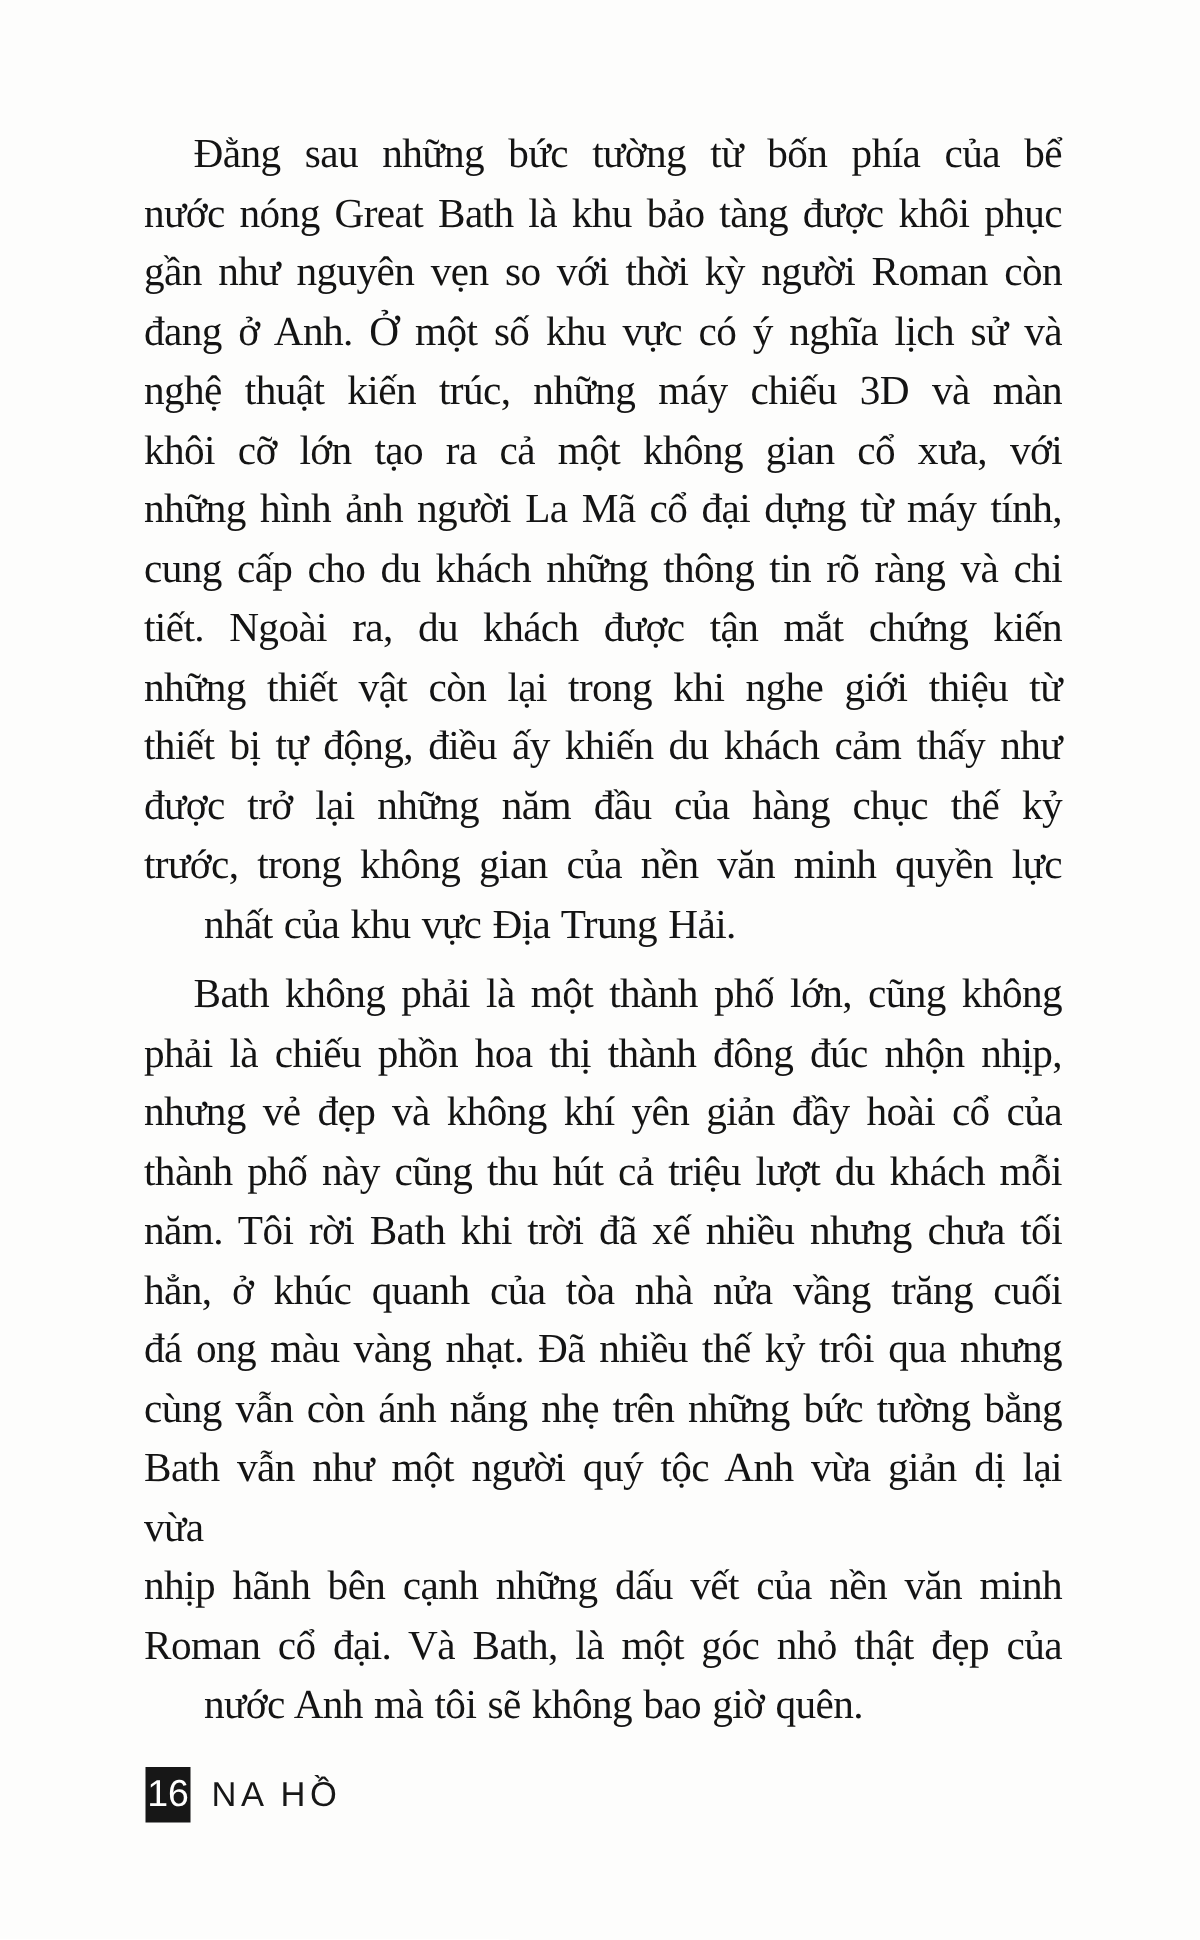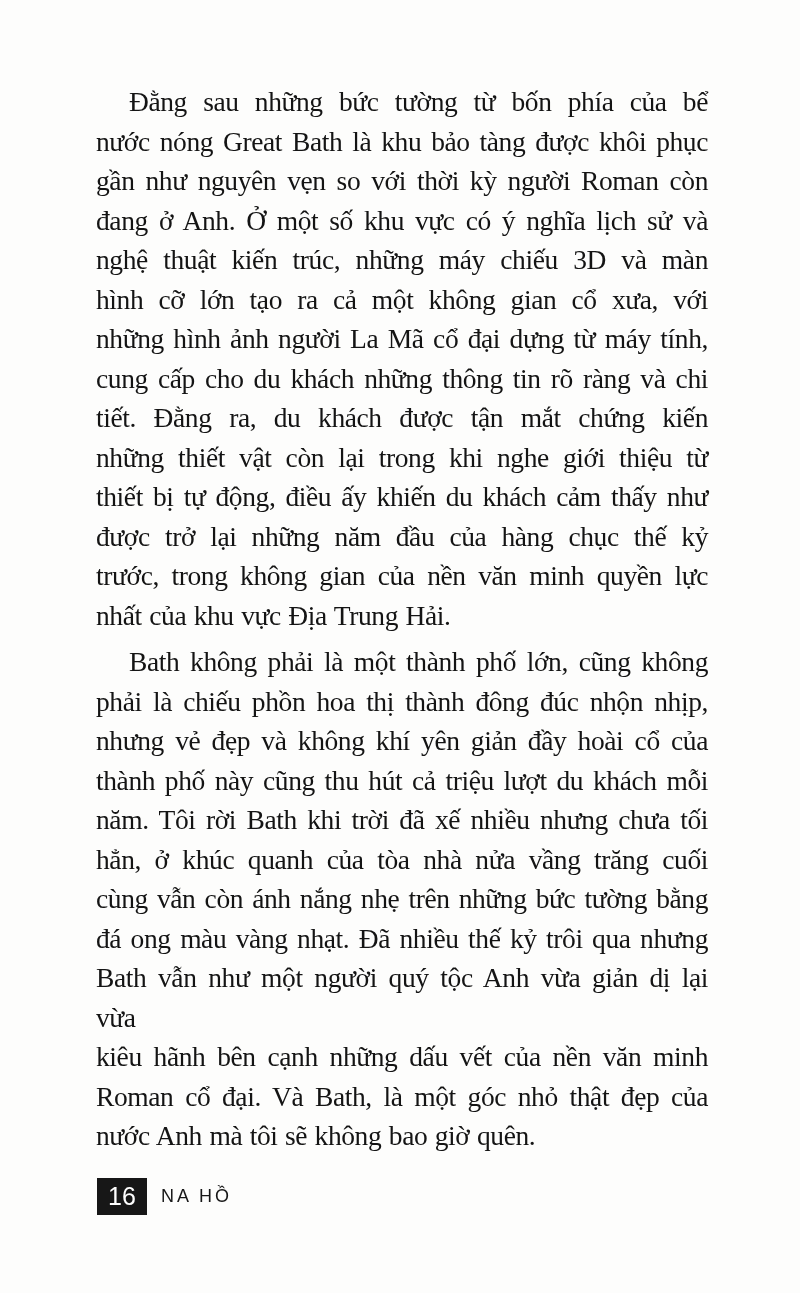--- a/index.html
+++ b/index.html
@@ -27,81 +27,81 @@
     word-spacing: 1px;
   }
   .para { margin: 0; }
   .para + .para { margin-top: 7px; }
   .line {
     text-align: justify;
     text-align-last: justify;
     white-space: normal;
   }
   .line.first { text-indent: 33px; font-family: Liberation Serif, serif; }
-  .line.last { text-align-last: left; }
+  .line.last { text-align-last: left; margin-left: 40px; }
   .footer {
     position: absolute;
     left: 97px;
     top: 1178px;
     display: flex;
     align-items: center;
     font-family: "Liberation Sans", "DejaVu Sans", sans-serif;
   }
   .pagenum-badge {
     display: flex;
     align-items: center;
     justify-content: center;
-    width: 50px;
+    width: 30px;
     height: 37px;
     background: #171717;
     color: #ffffff;
     font-size: 25px;
     font-weight: 400;
   }
   .author-name {
     margin-left: 14px;
-    font-size: 18px;
+    font-size: 23px;
     letter-spacing: 3px;
     color: #171717;
     font-weight: 400;
   }
 </style>
 </head>
 <body>
 
 <div class="page">
 
   <div class="text-block" id="text-block">
       <div class="para">
         <div class="line first">Đằng sau những bức tường từ bốn phía của bể</div>
         <div class="line">nước nóng Great Bath là khu bảo tàng được khôi phục</div>
         <div class="line">gần như nguyên vẹn so với thời kỳ người Roman còn</div>
         <div class="line">đang ở Anh. Ở một số khu vực có ý nghĩa lịch sử và</div>
         <div class="line">nghệ thuật kiến trúc, những máy chiếu 3D và màn</div>
-        <div class="line">hình cỡ lớn tạo ra cả một không gian cổ xưa, với</div>
+        <div class="line">khôi cỡ lớn tạo ra cả một không gian cổ xưa, với</div>
         <div class="line">những hình ảnh người La Mã cổ đại dựng từ máy tính,</div>
         <div class="line">cung cấp cho du khách những thông tin rõ ràng và chi</div>
-        <div class="line">tiết. Đằng ra, du khách được tận mắt chứng kiến</div>
+        <div class="line">tiết. Ngoài ra, du khách được tận mắt chứng kiến</div>
         <div class="line">những thiết vật còn lại trong khi nghe giới thiệu từ</div>
         <div class="line">thiết bị tự động, điều ấy khiến du khách cảm thấy như</div>
         <div class="line">được trở lại những năm đầu của hàng chục thế kỷ</div>
         <div class="line">trước, trong không gian của nền văn minh quyền lực</div>
         <div class="line last">nhất của khu vực Địa Trung Hải.</div>
       </div>
       <div class="para">
         <div class="line first">Bath không phải là một thành phố lớn, cũng không</div>
         <div class="line">phải là chiếu phồn hoa thị thành đông đúc nhộn nhịp,</div>
         <div class="line">nhưng vẻ đẹp và không khí yên giản đầy hoài cổ của</div>
         <div class="line">thành phố này cũng thu hút cả triệu lượt du khách mỗi</div>
         <div class="line">năm. Tôi rời Bath khi trời đã xế nhiều nhưng chưa tối</div>
         <div class="line">hẳn, ở khúc quanh của tòa nhà nửa vầng trăng cuối</div>
+        <div class="line">đá ong màu vàng nhạt. Đã nhiều thế kỷ trôi qua nhưng</div>
         <div class="line">cùng vẫn còn ánh nắng nhẹ trên những bức tường bằng</div>
-        <div class="line">đá ong màu vàng nhạt. Đã nhiều thế kỷ trôi qua nhưng</div>
         <div class="line">Bath vẫn như một người quý tộc Anh vừa giản dị lại vừa</div>
-        <div class="line">kiêu hãnh bên cạnh những dấu vết của nền văn minh</div>
+        <div class="line">nhịp hãnh bên cạnh những dấu vết của nền văn minh</div>
         <div class="line">Roman cổ đại. Và Bath, là một góc nhỏ thật đẹp của</div>
         <div class="line last">nước Anh mà tôi sẽ không bao giờ quên.</div>
       </div>
     </div>
 
   <div class="footer">
     <span class="pagenum-badge">16</span>
     <span class="author-name">NA HỒ</span>
   </div>
 

